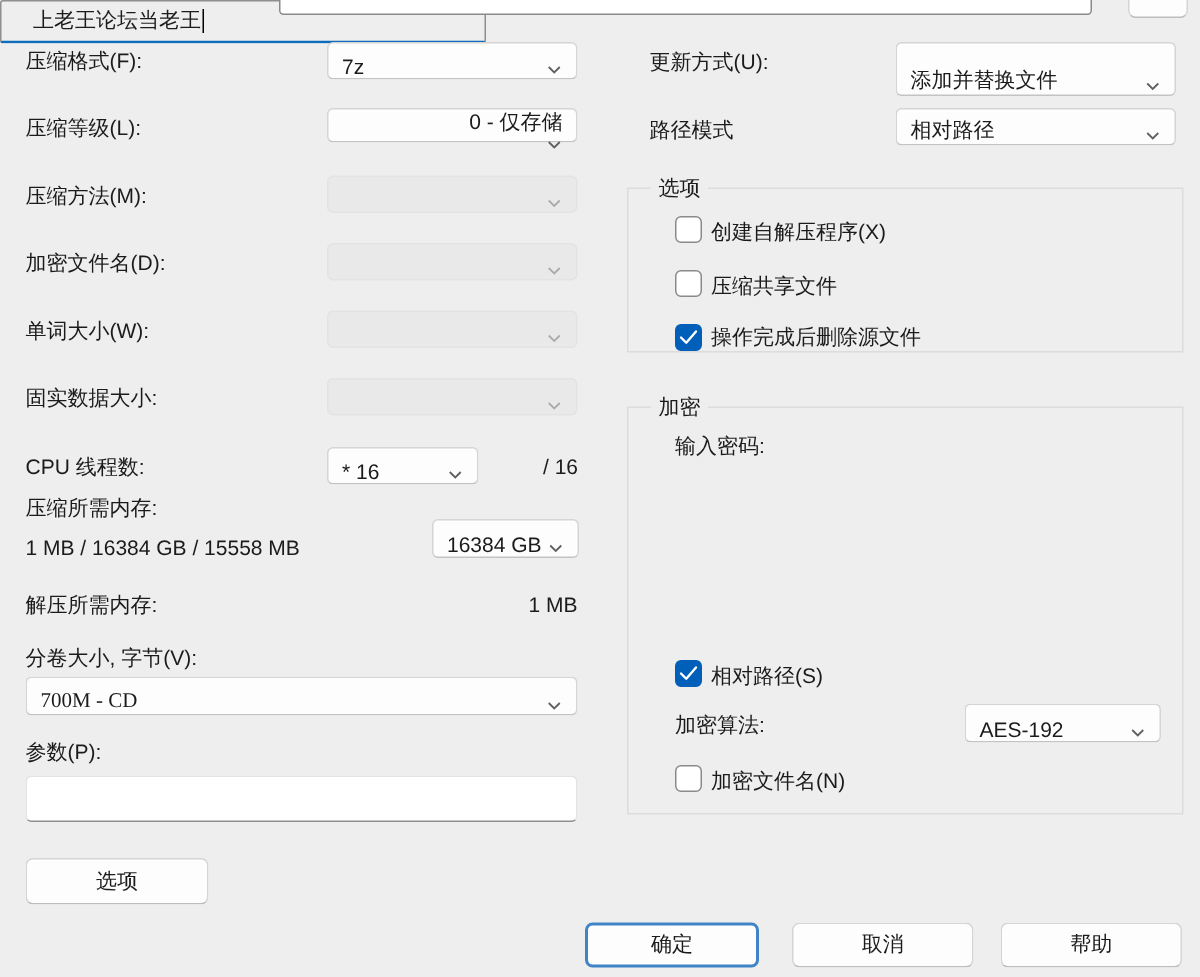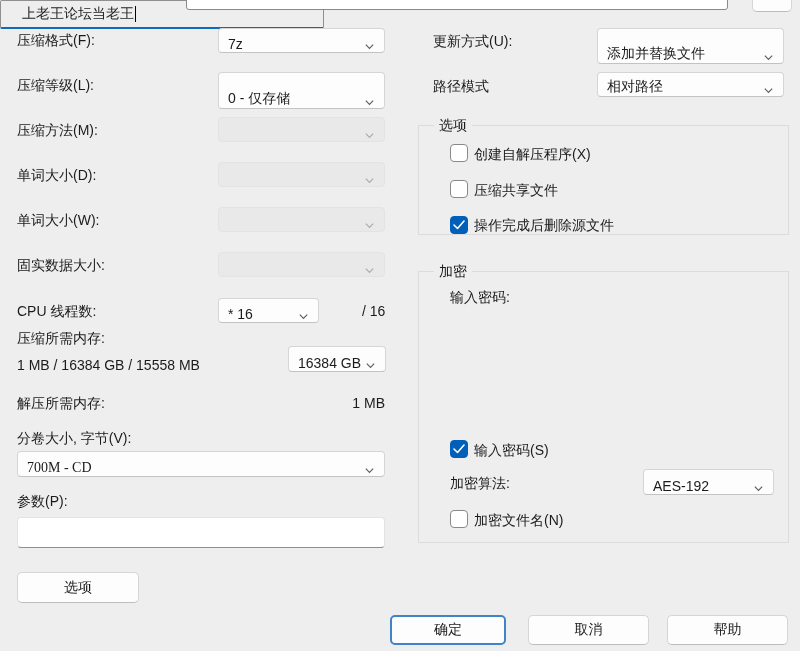--- a/index.html
+++ b/index.html
@@ -56,40 +56,40 @@
 <div class="combo" style="left:218px;top:28px;width:167px;height:25px;">
   <span>7z</span>
   <span class="chev">
       <svg width="11" height="11" viewBox="0 0 12 12">
         <path d="M2 4l4 4 4-4" stroke="currentColor" stroke-width="1.3" fill="none"></path>
       </svg>
     </span>
 </div>
 
 <div class="label" style="left:17px;top:76px;">压缩等级(L):</div>
-<div class="combo" style="left:218px;top:72px;width:167px;height:37px;">
+<div class="combo" style="left:218px;top:72px;width:167px;height:23px;flex-direction:column;">
   <span>0 - 仅存储</span>
   <span class="chev">
       <svg width="11" height="11" viewBox="0 0 12 12">
         <path d="M2 4l4 4 4-4" stroke="currentColor" stroke-width="1.3" fill="none"></path>
       </svg>
     </span>
 </div>
 
 <div class="label" style="left:17px;top:121px;">压缩方法(M):</div>
 <div class="combo disabled" style="left:218px;top:117px;width:167px;height:25px;">
   <span></span>
   <span class="chev">
       <svg width="11" height="11" viewBox="0 0 12 12">
         <path d="M2 4l4 4 4-4" stroke="currentColor" stroke-width="1.3" fill="none"></path>
       </svg>
     </span>
 </div>
 
-<div class="label" style="left:17px;top:166px;">单词大小(D):</div>
+<div class="label" style="left:17px;top:166px;">加密文件名(D):</div>
 <div class="combo disabled" style="left:218px;top:162px;width:167px;height:25px;">
   <span></span>
   <span class="chev">
       <svg width="11" height="11" viewBox="0 0 12 12">
         <path d="M2 4l4 4 4-4" stroke="currentColor" stroke-width="1.3" fill="none"></path>
       </svg>
     </span>
 </div>
 
 <div class="label" style="left:17px;top:211px;">单词大小(W):</div>
@@ -199,21 +199,21 @@
 <div id="password-input">
   <span>上老王论坛当老王</span>
     <span class="caret"></span>
 </div>
 
 <div class="checkbox checked" style="left:450px;top:440px;">
   <span><svg width="12" height="10" viewBox="0 0 12 10">
         <path d="M1 5l3.5 3.5L11 1" stroke="#fff" stroke-width="1.6" fill="none" stroke-linecap="round" stroke-linejoin="round"></path>
       </svg></span>
 </div>
-<div class="label" style="left:474px;top:441px;">输入密码(S)</div>
+<div class="label" style="left:474px;top:441px;">相对路径(S)</div>
 
 <div class="label" style="left:450px;top:474px;">加密算法:</div>
 <div class="combo" style="left:643px;top:469px;width:131px;height:26px;">
   <span>AES-192</span>
   <span class="chev">
       <svg width="11" height="11" viewBox="0 0 12 12">
         <path d="M2 4l4 4 4-4" stroke="currentColor" stroke-width="1.3" fill="none"></path>
       </svg>
     </span>
 </div>

